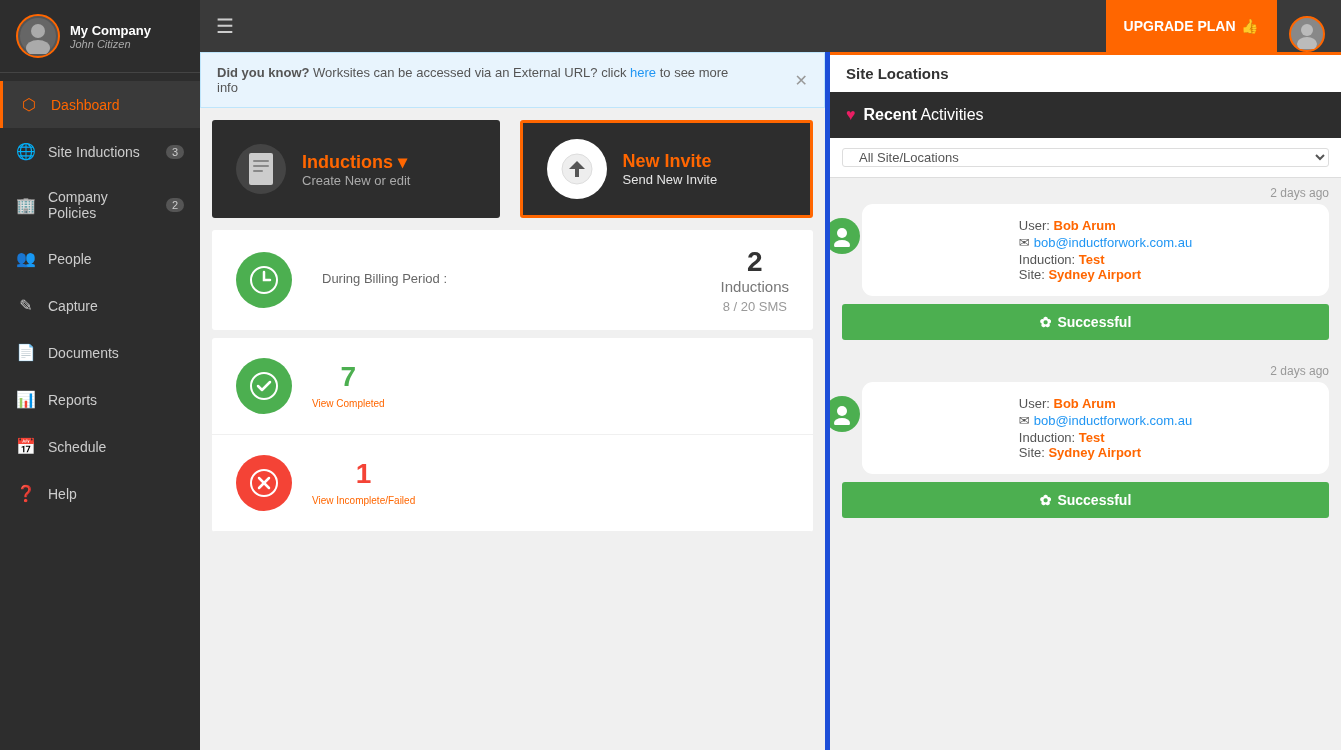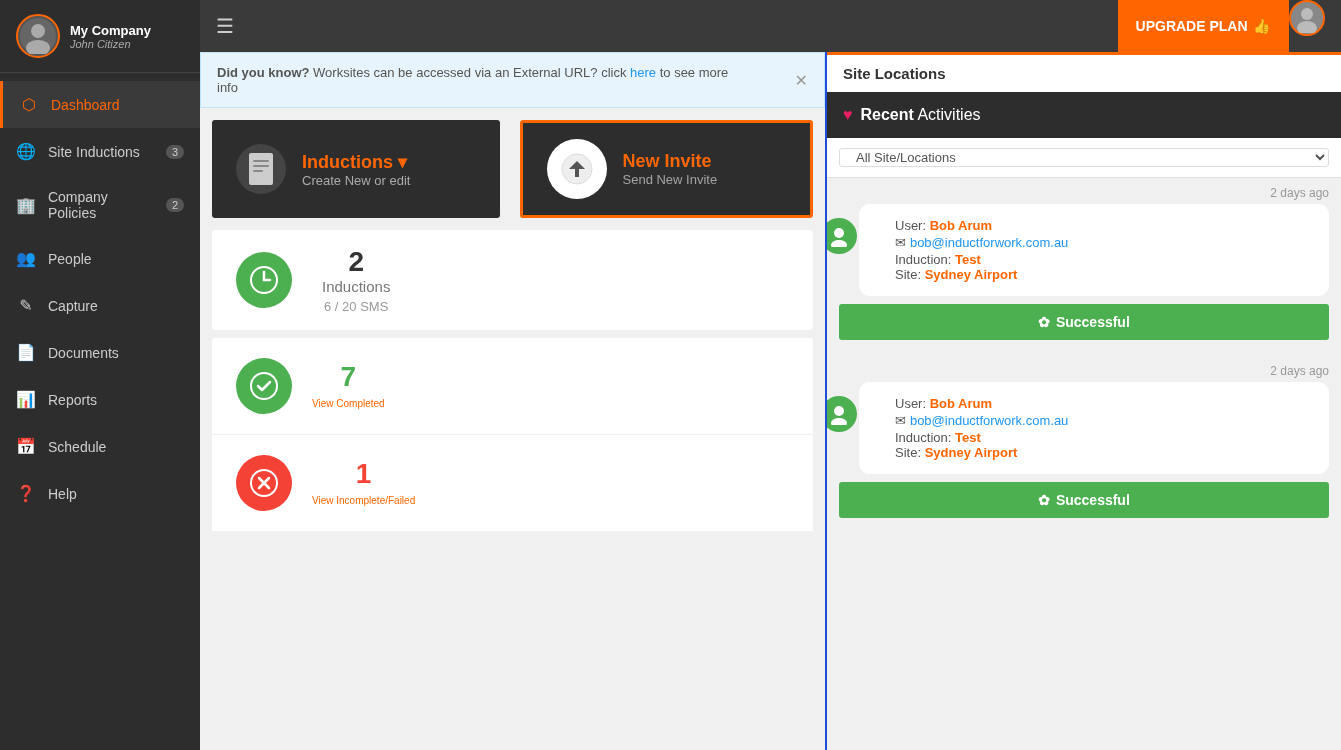--- a/index.html
+++ b/index.html
@@ -85,21 +85,21 @@
     .topbar {
       background: #3a3a3a;
       display: flex;
       align-items: center;
       justify-content: space-between;
       padding: 0 16px;
       height: 52px;
       min-height: 52px;
     }
     .hamburger { color: #ccc; font-size: 20px; cursor: pointer; }
-    .topbar-right { display: flex; align-items: flex-start; }
+    .topbar-right { display: flex; align-items: flex-end; gap: 12px; }
     .upgrade-btn {
       background: #ff6600;
       color: white;
       border: none;
       padding: 10px 18px;
       font-size: 14px;
       font-weight: bold;
       cursor: pointer;
       display: flex;
       align-items: center;
@@ -210,21 +210,21 @@
       justify-content: center;
       font-size: 26px;
       color: #555;
     }
     .card-invite-text .title {
       color: #ff6600;
       font-size: 18px;
       font-weight: bold;
     }
     .card-invite-text .subtitle {
-      color: #a3a3a3;
+      color: #e5e5e5;
       font-size: 13px;
     }
 
     
     .stats-section {
       padding: 0 12px 12px;
     }
     .stats-billing {
       background: white;
       border-radius: 3px;
@@ -311,21 +311,21 @@
       font-size: 10px;
       cursor: pointer;
       text-decoration: none;
     }
 
     
     .right-panel {
       width: 516px;
       min-width: 516px;
       background: #f0f0f0;
-      border-left: 2px solid #1d4ed8;
+      border-left: 5px solid #1d4ed8;
       overflow-y: auto;
       display: flex;
       flex-direction: column;
     }
     .recent-header {
       background: #2d2d2d;
       color: white;
       padding: 14px 16px;
       font-size: 16px;
       display: flex;
@@ -353,20 +353,21 @@
     .activity-time { color: #999; font-size: 12px; text-align: right; margin-bottom: 4px; }
     .activity-card {
       background: white;
       border-radius: 11px;
       padding: 14px 16px;
       margin-bottom: 8px;
       display: flex;
       align-items: flex-start;
       gap: 10px;
       position: relative;
+      justify-content: center;
     }
     .activity-avatar {
       width: 36px;
       height: 36px;
       background: #4caf50;
       border-radius: 50%;
       display: flex;
       align-items: center;
       justify-content: center;
       color: white;
@@ -534,24 +535,27 @@
       </div>
 
       <div class="stats-section">
         <div class="stats-billing">
           <div class="stats-billing-icon">
             <svg width="28" height="28" viewBox="0 0 28 28">
                 <circle cx="14" cy="14" r="13" fill="none" stroke="white" stroke-width="2"></circle>
                 <path d="M14 6 L14 14 L20 14" stroke="white" stroke-width="2.5" fill="none" stroke-linecap="round"></path>
               </svg>
           </div>
+          <div class="stats-billing-info">
+            <div class="billing-label">During Billing Period :</div>
+          </div>
           <div style="text-align:center;">
             <div class="billing-count">2</div>
             <div class="billing-inductions">Inductions</div>
-            <div class="billing-sms">6 / 20 SMS</div>
+            <div class="billing-sms">8 / 20 SMS</div>
           </div>
         </div>
 
         <div class="stats-past-month">
           <div class="stat-row">
             <div class="stat-icon-green">
               <svg width="28" height="28" viewBox="0 0 28 28">
                   <circle cx="14" cy="14" r="13" fill="none" stroke="white" stroke-width="2"></circle>
                   <path d="M8 14 L12 18 L20 10" stroke="white" stroke-width="2.5" fill="none" stroke-linecap="round" stroke-linejoin="round"></path>
                 </svg>

